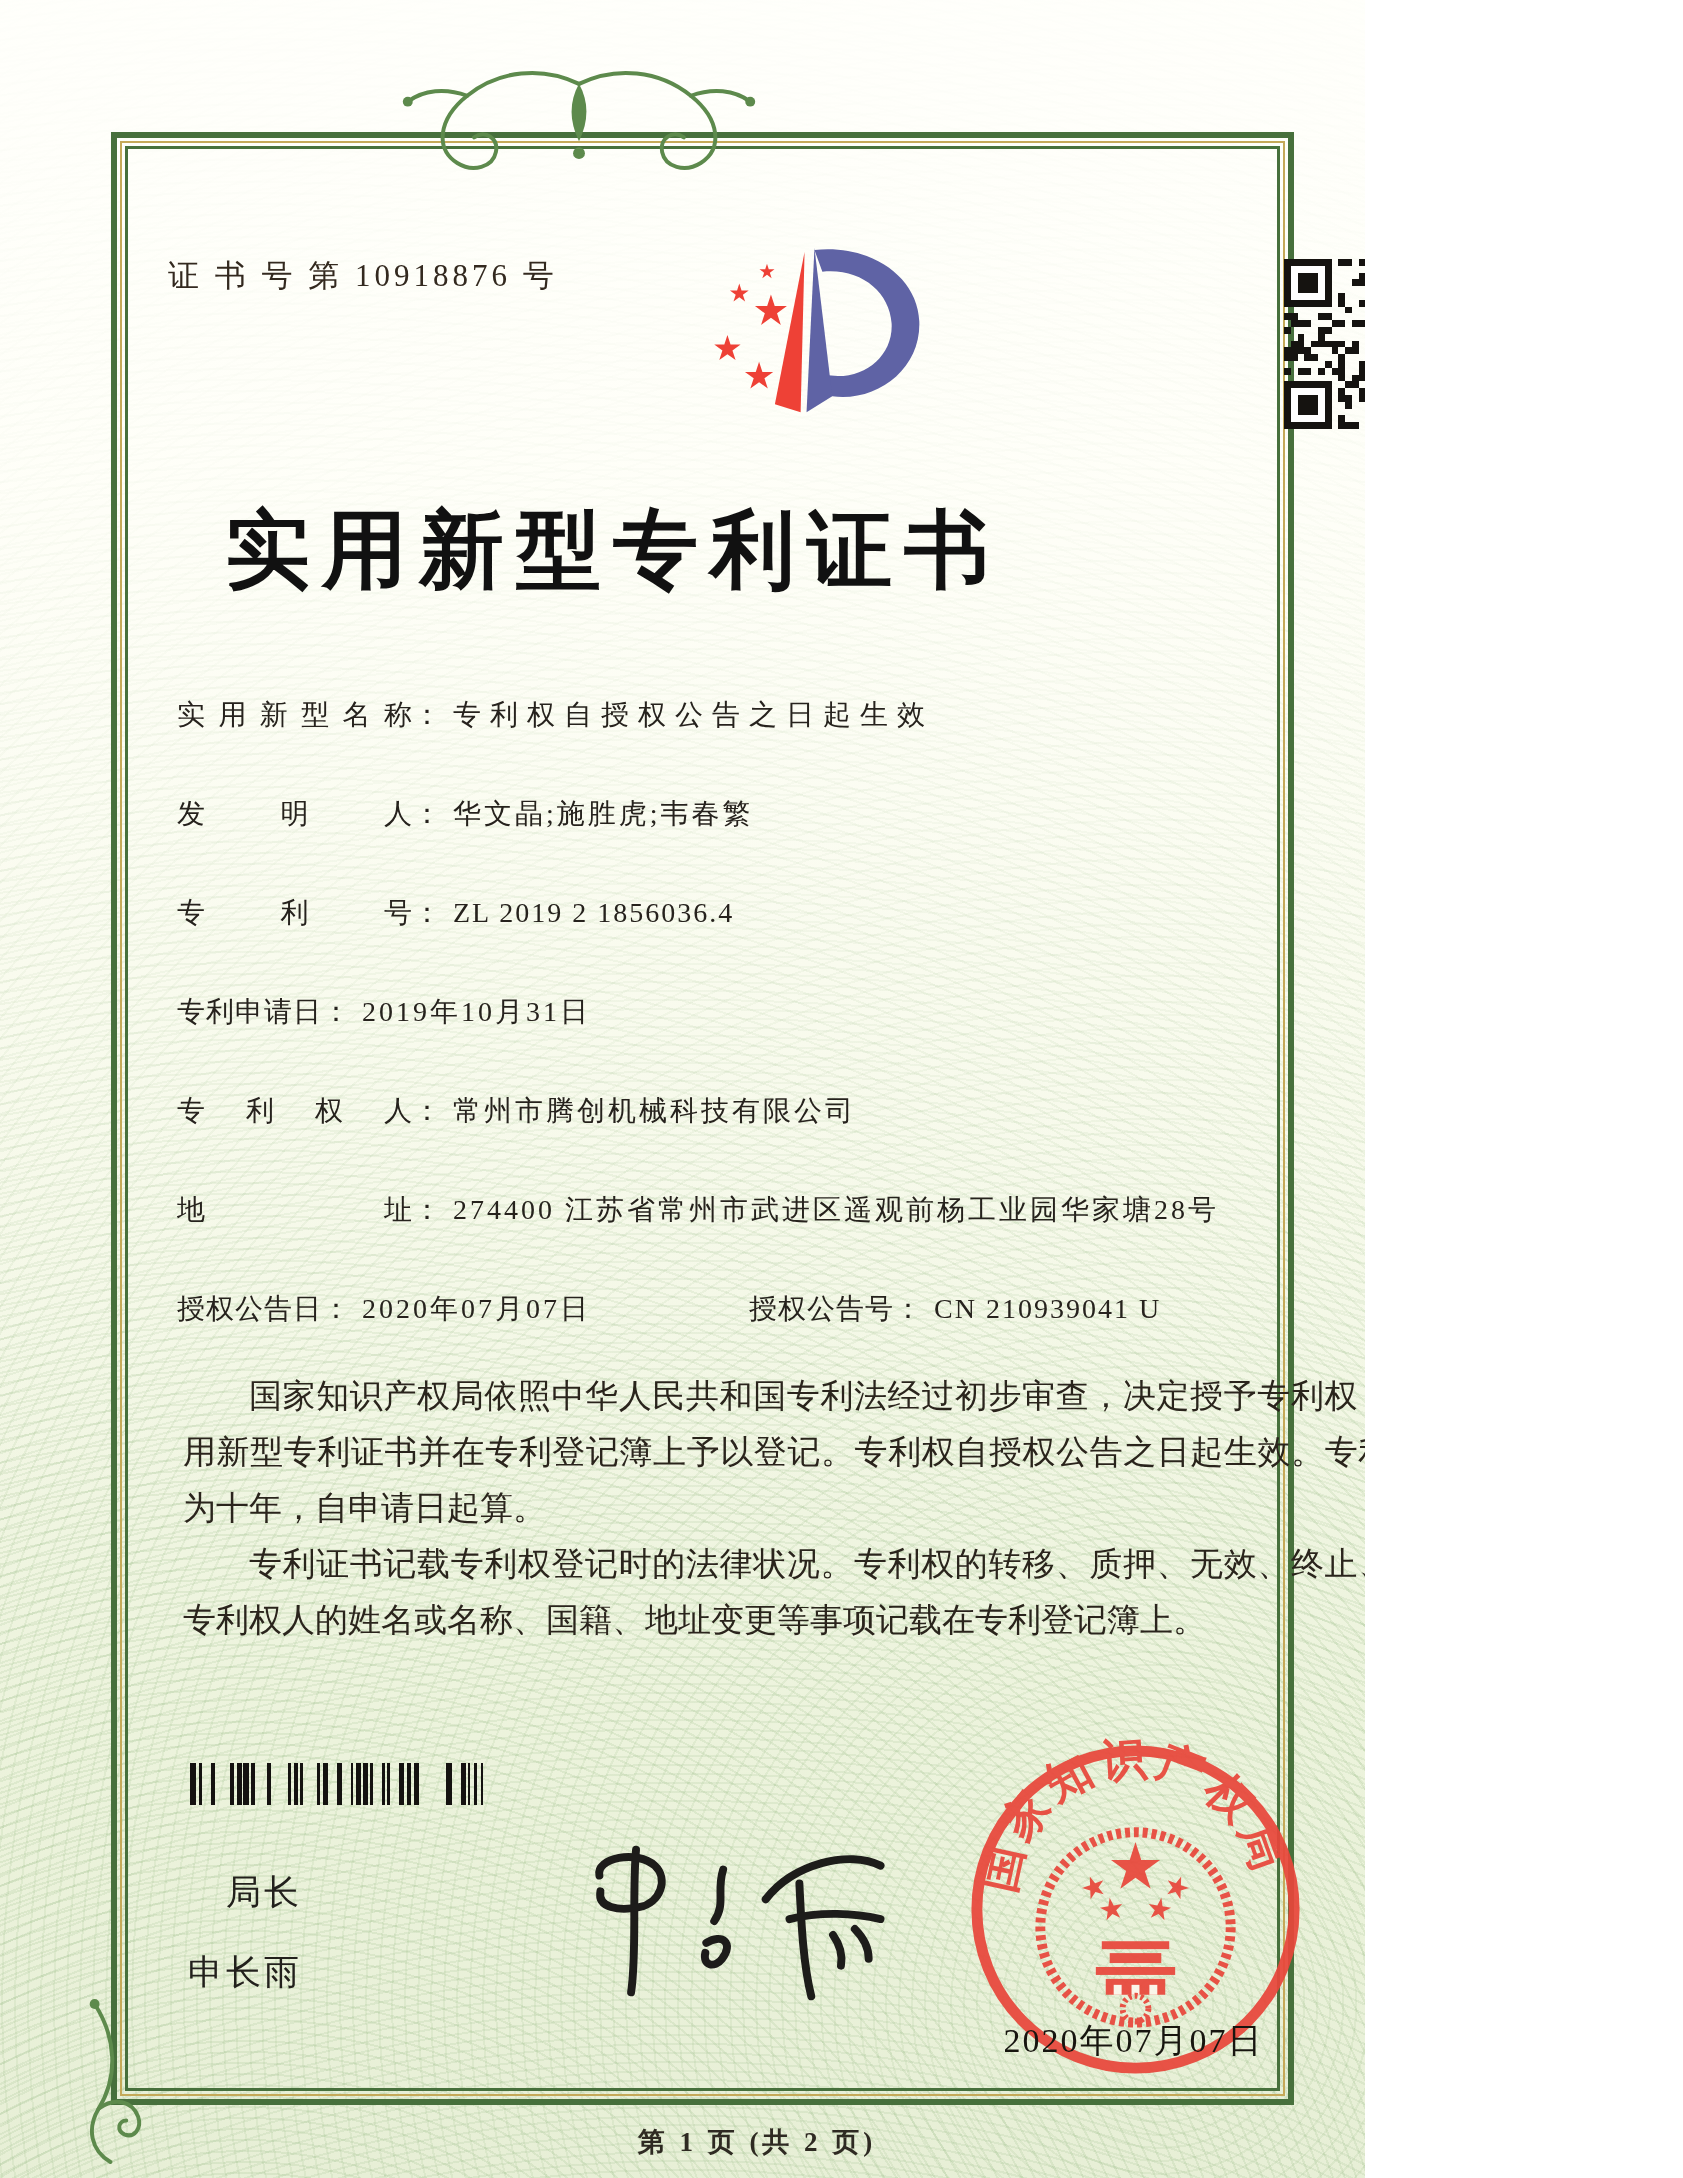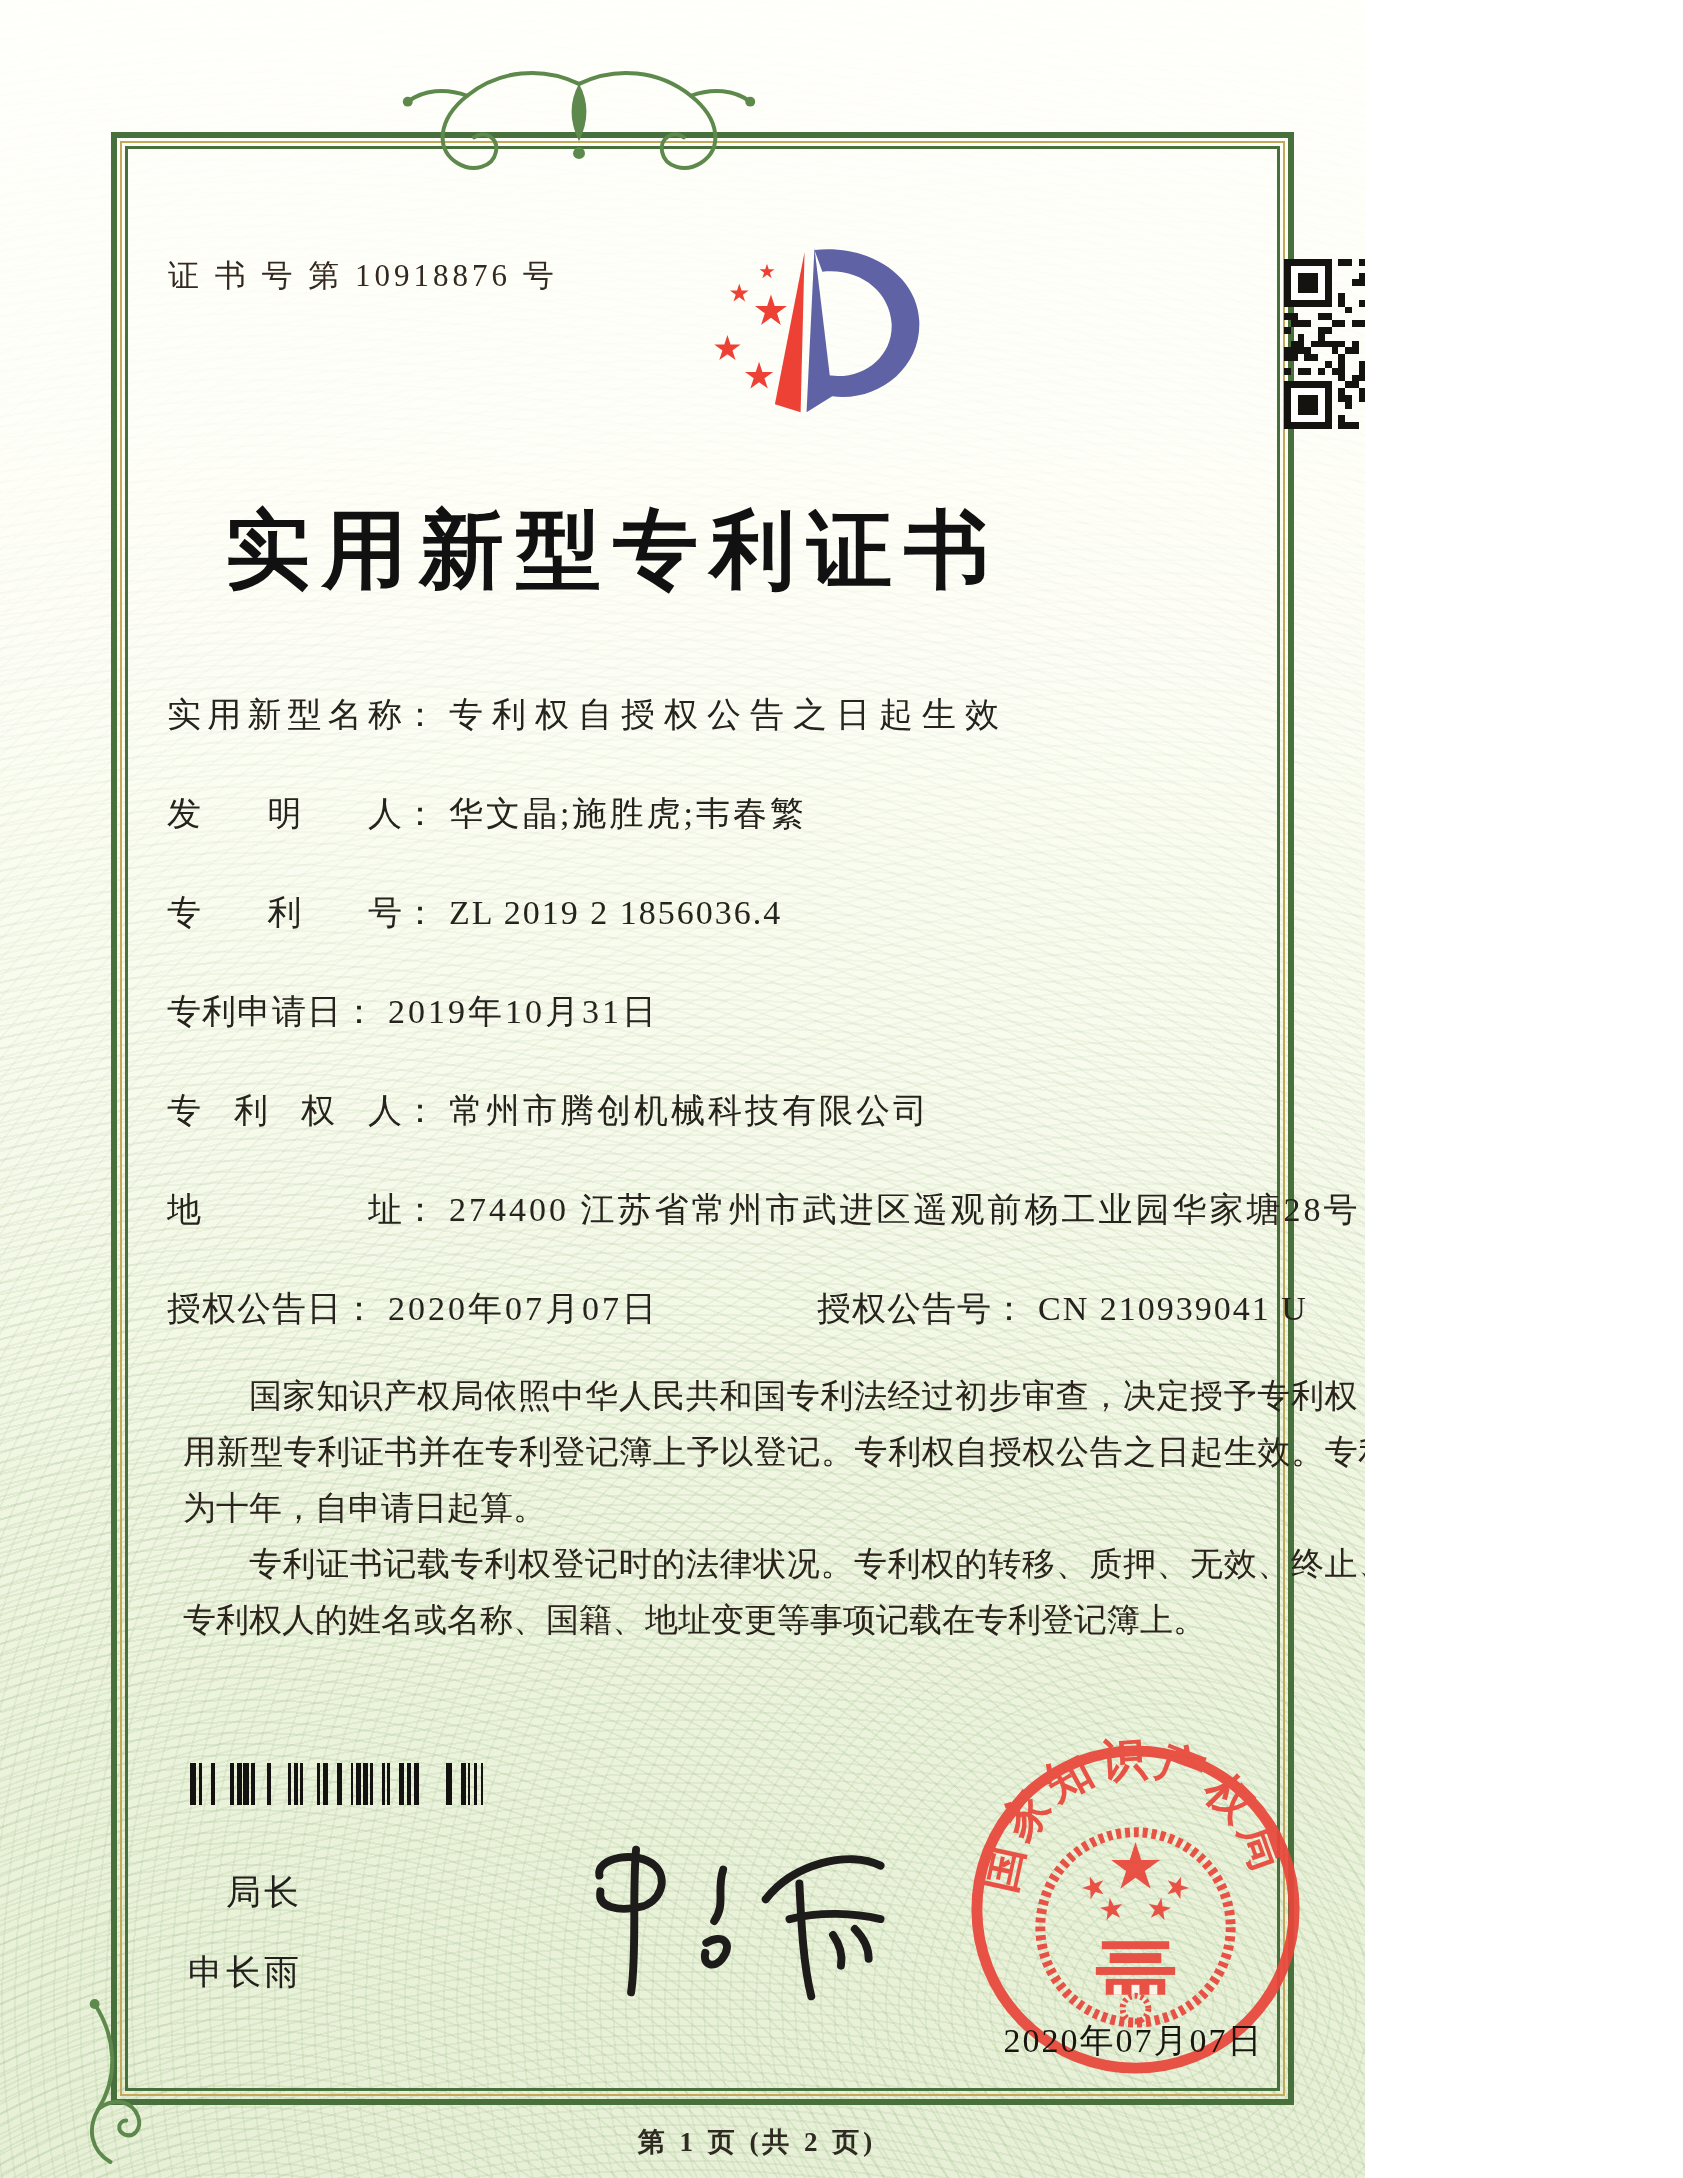--- a/index.html
+++ b/index.html
@@ -15,21 +15,21 @@
   }
   
   .frame{position:absolute;left:111px;top:132px;right:71px;bottom:73px;border:6px solid #47703c;}
   .frame-mid{position:absolute;inset:3px;border:2px solid #c5a959;}
   .frame-in{position:absolute;inset:3px;border:3px solid #47703c;}
   .cert-no{position:absolute;left:168px;top:255px;font-size:31px;letter-spacing:4px;color:#33291f;}
   .logo{position:absolute;left:676px;top:236px;}
   .qr{position:absolute;left:1284px;top:259px;width:170px;height:170px;}
   .title{position:absolute;left:0;right:139px;top:493px;margin:0;text-align:center;
          font-size:85px;font-weight:bold;letter-spacing:12px;color:#111;}
-  .fields{position:absolute;left:167px;top:665px;width:1327px;font-size:34px;}
+  .fields{position:absolute;left:177px;top:665px;width:1327px;font-size:28px;}
   .frow{height:99px;display:flex;align-items:center;white-space:nowrap;}
   .flabel{letter-spacing:1px;text-align:center;}
   .flabel.j{display:inline-block;width:236px;text-align:justify;text-align-last:justify;-moz-text-align-last:justify;text-justify:inter-character;}
   .colon{margin-right:12px;}
   .fvalue{letter-spacing:3px;}
   .fvalue.vwide{letter-spacing:9px;}
   .fvalue.num{letter-spacing:2px;}
   .pair2{margin-left:158px;}
   .paras{position:absolute;left:183px;top:1368px;width:1309px;font-size:33px;line-height:56px;text-align:justify;color:#2a241c;}
   .paras p{margin:0;text-indent:2em;font-family:Liberation Serif, serif;}

